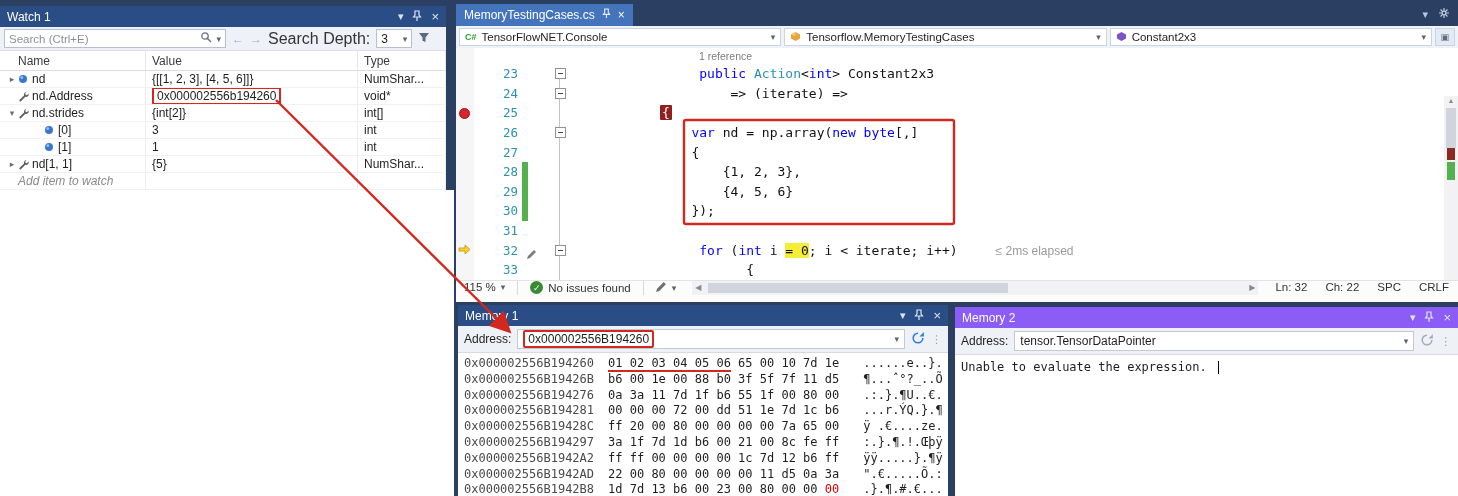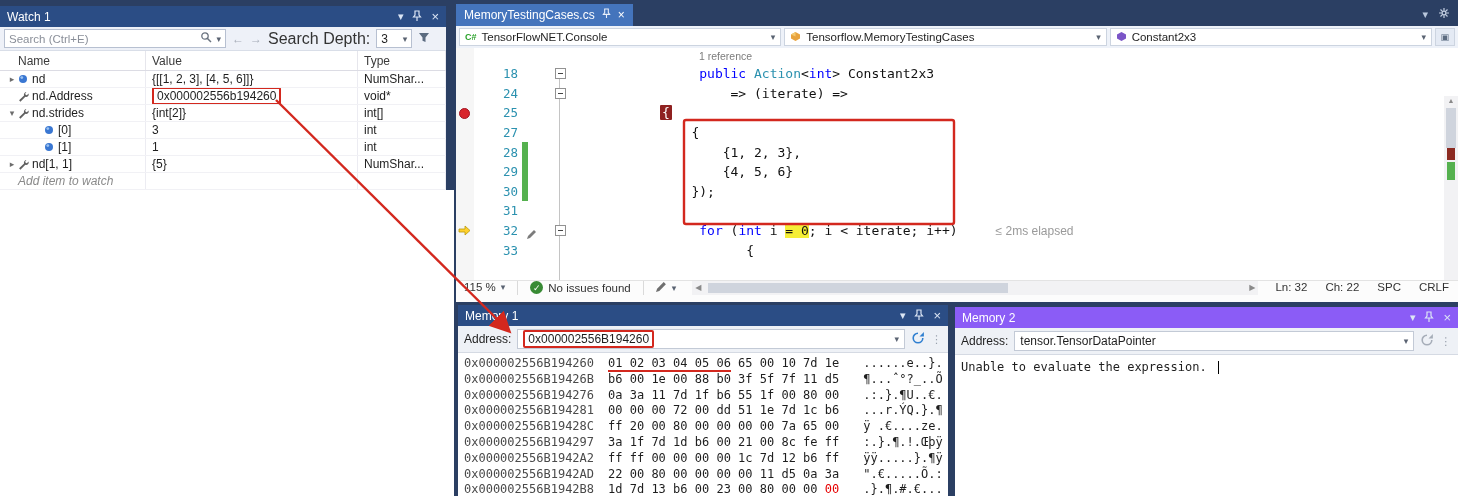--- a/index.html
+++ b/index.html
@@ -306,21 +306,21 @@
     <div class="nav-endicon">▣</div>
   </div>
 
   <div class="edarea">
     <div class="glyphcol"></div>
     <div class="fold-guide"></div>
     <div class="lens">1 reference</div>
     <div class="codelines">
         <div class="cl-row">
           <div class="cl-glyph"></div>
-          <div class="cl-num">18</div>
+          <div class="cl-num">23</div>
           <div class="cl-bar"></div>
           <div class="cl-fold">
             <span class="foldbox"></span>
           </div>
           <div class="cl-text"><span>                </span><span class="tk-k">public </span><span class="tk-t">Action</span><span>&lt;</span><span class="tk-k">int</span><span>&gt; Constant2x3</span></div>
         </div>
         <div class="cl-row">
           <div class="cl-glyph"></div>
           <div class="cl-num">24</div>
           <div class="cl-bar"></div>
@@ -330,20 +330,29 @@
           <div class="cl-text"><span>                    =&gt; (iterate) =&gt;</span></div>
         </div>
         <div class="cl-row">
           <div class="cl-glyph">
             <span class="bp-dot"></span>
           </div>
           <div class="cl-num">25</div>
           <div class="cl-bar"></div>
           <div class="cl-fold"></div>
           <div class="cl-text"><span>           </span><span class="tk-b">{</span></div>
+        </div>
+        <div class="cl-row">
+          <div class="cl-glyph"></div>
+          <div class="cl-num">26</div>
+          <div class="cl-bar"></div>
+          <div class="cl-fold">
+            <span class="foldbox"></span>
+          </div>
+          <div class="cl-text"><span>               </span><span class="tk-k">var</span><span> nd = np.array(</span><span class="tk-k">new</span><span> </span><span class="tk-k">byte</span><span>[,]</span></div>
         </div>
         <div class="cl-row">
           <div class="cl-glyph"></div>
           <div class="cl-num">27</div>
           <div class="cl-bar"></div>
           <div class="cl-fold"></div>
           <div class="cl-text"><span>               {</span></div>
         </div>
         <div class="cl-row">
           <div class="cl-glyph"></div>

